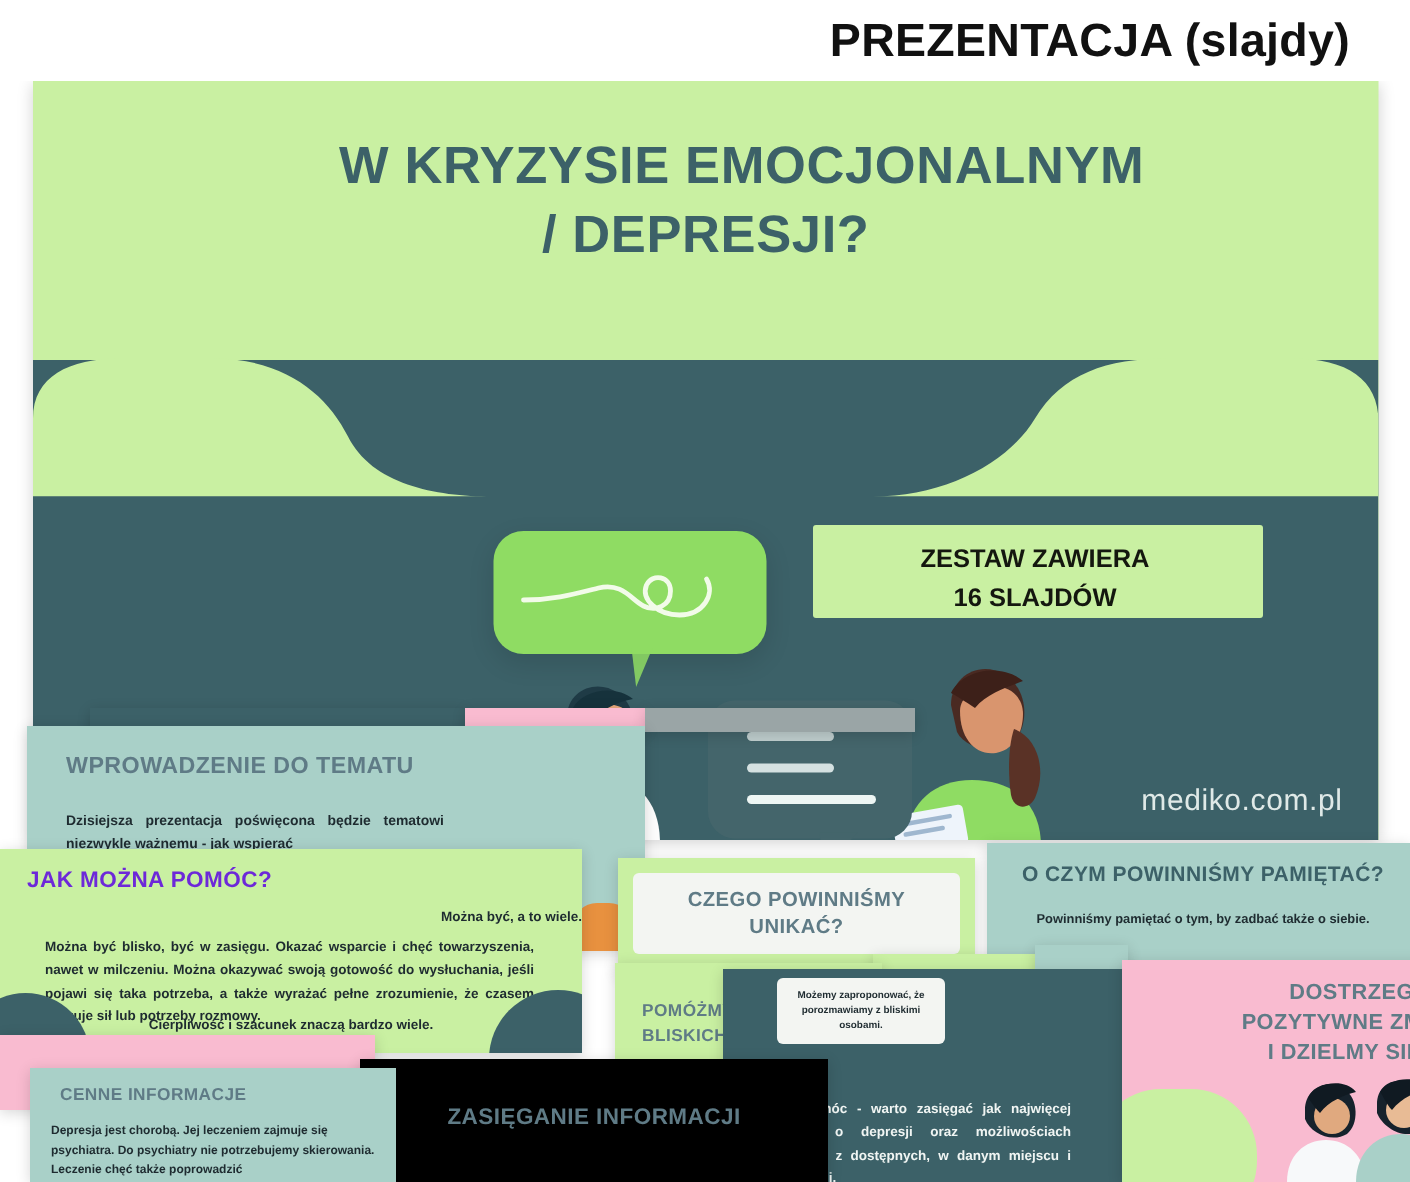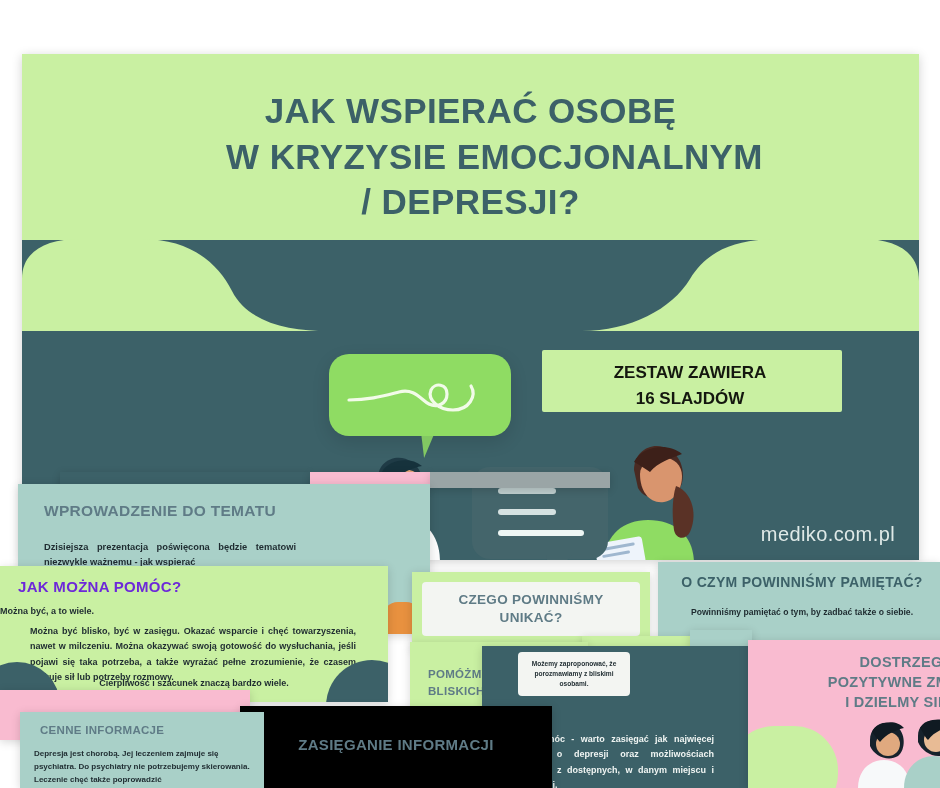--- a/index.html
+++ b/index.html
@@ -125,21 +125,21 @@
   
   .c-pomoc{
     left:0px;top:566px;width:388px;height:136px;
     background:#c9f0a2;z-index:30;
   }
   .c-pomoc .hd{
     position:absolute;left:18px;top:12px;width:388px;
     font-size:15px;color:#6d28d9;
   }
   .c-pomoc .lead{
-    position:absolute;left:0;top:40px;width:388px;text-align:left;
+    position:absolute;left:0;top:40px;width:388px;text-align:right;
     font-size:9px;font-weight:bold;color:#1e2b30;
   }
   .c-pomoc .tx{
     position:absolute;left:30px;top:58px;width:326px;
     font-size:9px;line-height:1.7;font-weight:bold;color:#1e2b30;text-align:justify;
   }
   .c-pomoc .foot{
     position:absolute;left:0;top:112px;width:388px;text-align:center;
     font-size:9px;font-weight:bold;color:#1e2b30;
   }
@@ -272,25 +272,27 @@
   }
   .grey-strip-top{
     left:430px;top:472px;width:180px;height:16px;background:#9aa5a6;z-index:18;
   }
 </style>
 </head>
 <body>
 
 <div class="stage">
 
+  <div class="header">
+    <div class="header-title">PREZENTACJA (slajdy)</div>
+  </div>
 
   <div class="hero">
 
     <div class="hero-title">
-      <span class="l1">JAK WSPIERAĆ OSOBĘ</span>
       <span class="l2">W KRYZYSIE EMOCJONALNYM</span>
       <span class="l3">/ DEPRESJI?</span>
     </div>
 
     <div class="hero-teal">
       <svg class="scallop" viewBox="0 0 897 92" preserveAspectRatio="none">
         <path d="M0,92 L0,40 C0,12 24,0 58,0 L120,0 C168,0 196,24 210,52
                  C226,84 268,92 306,92 L560,92 C608,92 650,70 668,40
                  C686,10 716,0 756,0 L840,0 C876,0 897,14 897,42 L897,92 Z" fill="#c9f0a2"></path>
       </svg>

